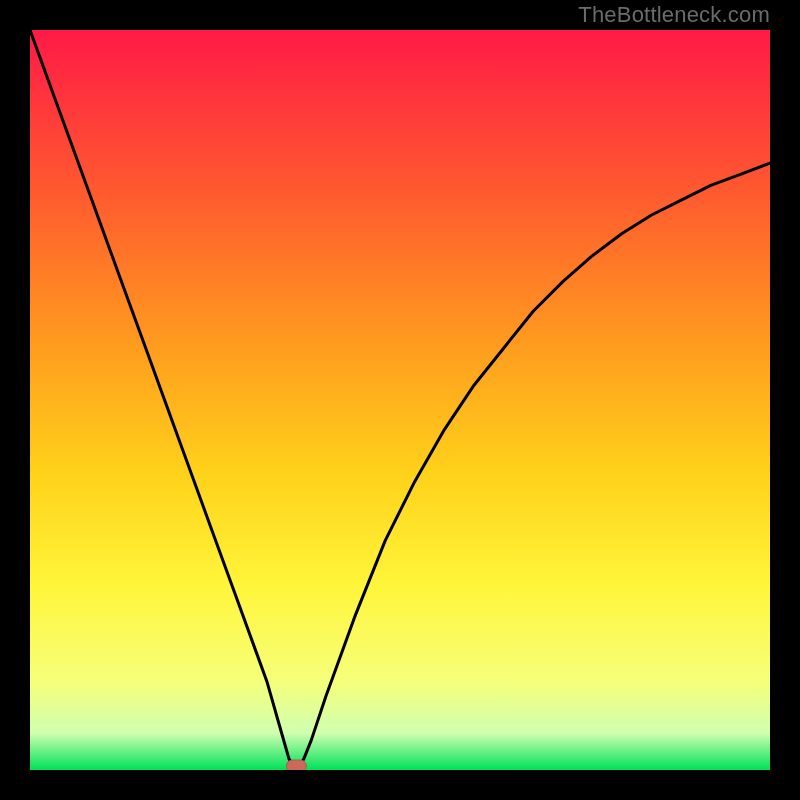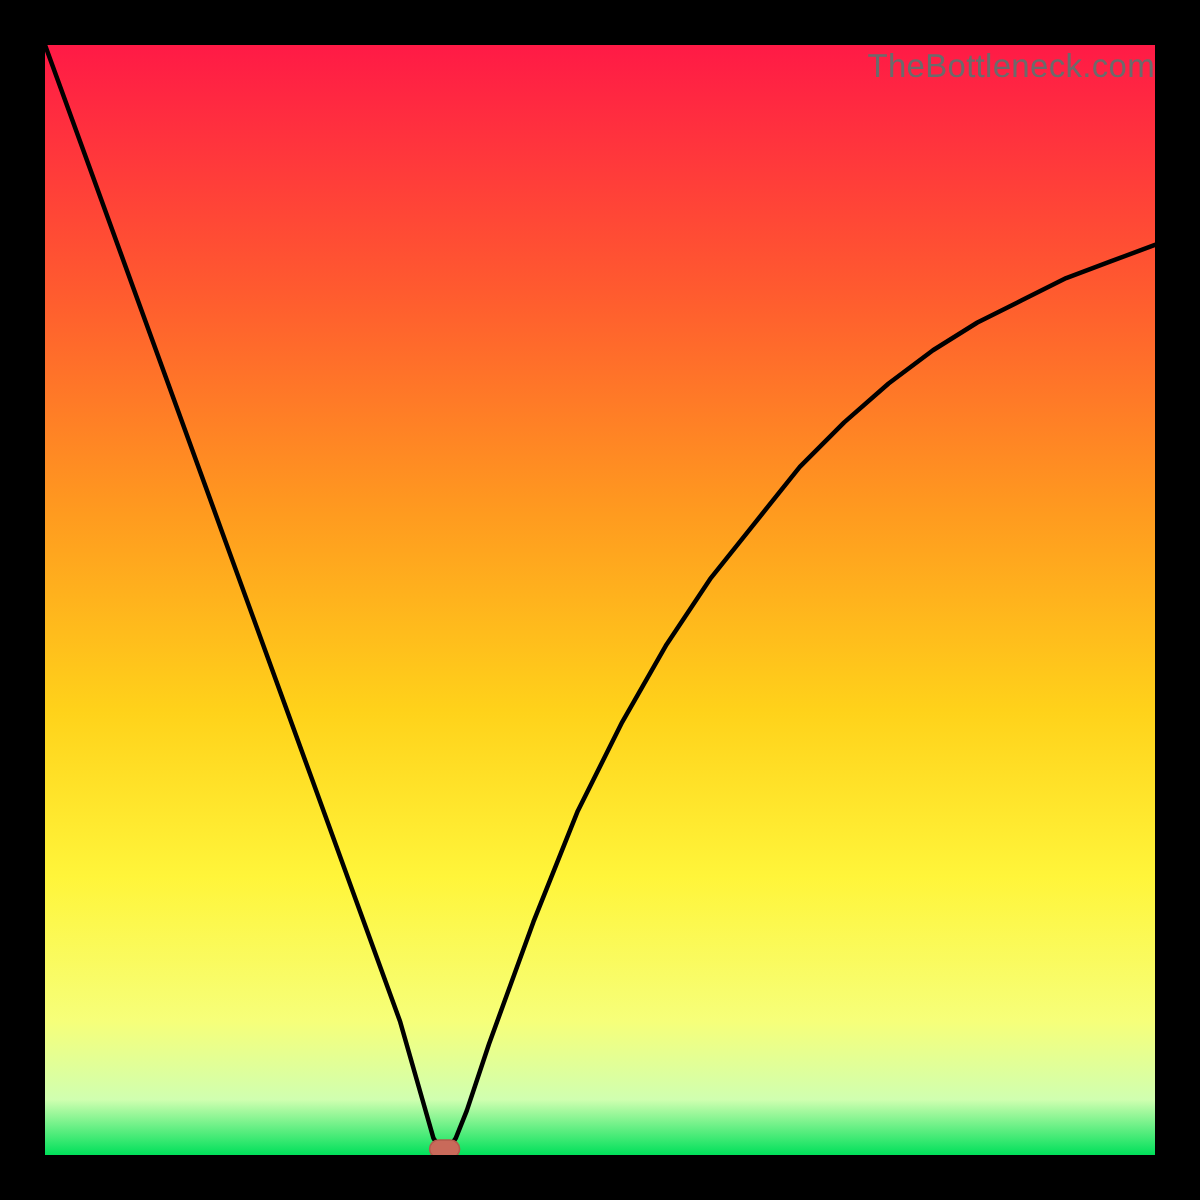--- a/index.html
+++ b/index.html
@@ -27,21 +27,20 @@
     height: 740px;
   }
   .watermark {
     position: absolute;
     top: 2px;
     right: 30px;
     color: #6b6b6b;
     font-size: 22px;
     font-weight: 400;
     letter-spacing: 0.2px;
-    margin-top: 29px;
   }
 </style>
 </head>
 <body>
 
 <div class="frame">
   <svg class="plot-area" viewBox="0 0 740 740" preserveAspectRatio="none">
     <defs>
       <linearGradient id="bg-grad" x1="0" y1="0" x2="0" y2="1">
         <stop id="gs0" offset="0%" stop-color="#ff1a46"></stop>

